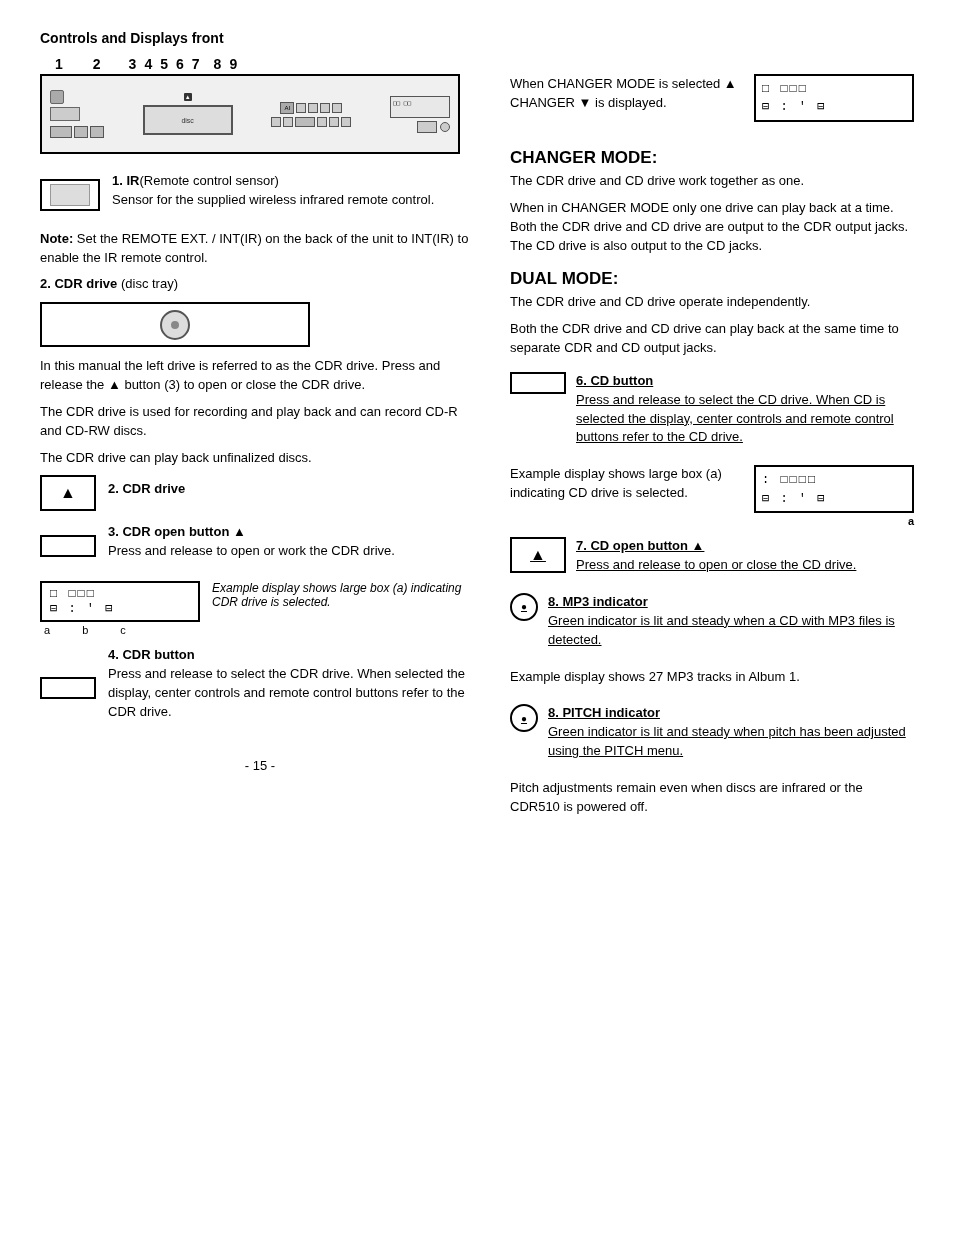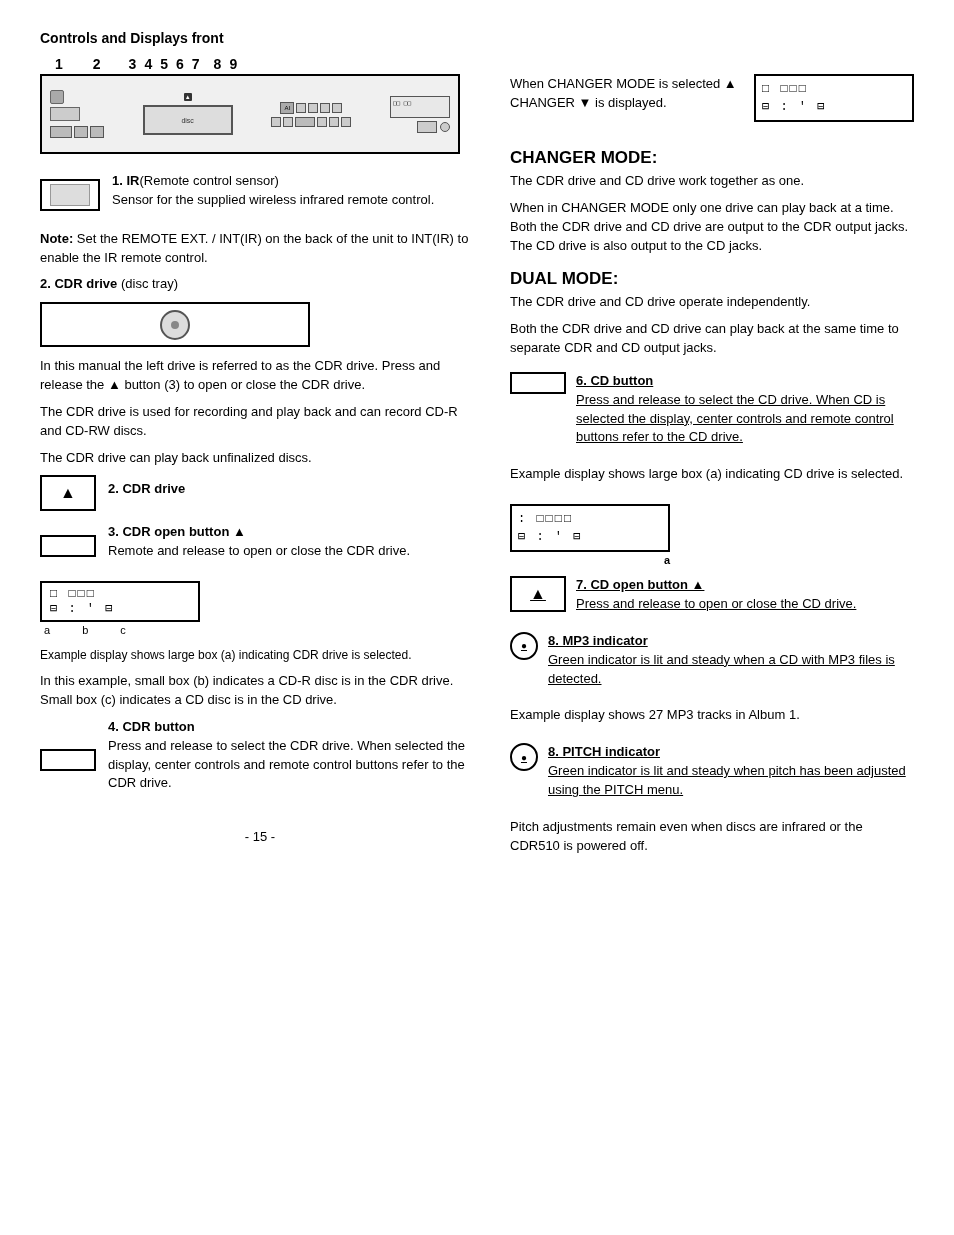--- a/index.html
+++ b/index.html
@@ -97,23 +97,22 @@
       min-height: 40px;
       display: flex;
       flex-direction: column;
       justify-content: center;
     }
     .example-block {
       display: flex;
       align-items: flex-start;
       margin: 10px 0;
       gap: 12px;
-      flex-direction: column;
-    }
-    .example-text { font-size: 12px; }
+    }
+    .example-text { font-size: 12px; font-style: italic; }
     .abc-labels {
       display: flex;
       gap: 32px;
       padding-left: 4px;
       margin-top: 2px;
       font-size: 11px;
     }
     p { margin-bottom: 8px; line-height: 1.45; }
     .bold { font-weight: bold; }
     .separator {
@@ -273,42 +272,41 @@
         <span></span></p>
       </div>
     </div>
 
     <div class="item-block">
       <div class="item-icon">
         <div class="small-rect-icon"></div>
       </div>
       <div class="item-text">
         <p><span class="bold">3.  CDR open button ▲</span><br>
-        <span>Remote and release to open or close the CDR drive.</span></p>
+        <span>Press and release to open or work the CDR drive.</span></p>
       </div>
     </div>
 
     <div class="example-block">
       <div>
         <div class="display-example">
           <div class="segment-display">□  □□□</div>
           <div class="segment-display">⊟ :  ′ ⊟</div>
         </div>
         <div class="abc-labels">
           <span>a</span>
             <span>b</span>
             <span>c</span>
         </div>
       </div>
       <div class="example-text">
         <span>Example display shows large box (a) indicating CDR drive is selected.</span>
       </div>
     </div>
 
-    <p>In this example, small box (b) indicates a CD-R disc is in the CDR drive. Small box (c) indicates a CD disc is in the CD drive.</p>
 
     <div class="item-block">
       <div class="item-icon">
         <div class="small-rect-icon"></div>
       </div>
       <div class="item-text">
         <p><span class="bold">4.  CDR button</span><br>
         <span>Press and release to select the CDR drive. When selected the display, center controls and remote control buttons refer to the CDR drive.</span></p>
       </div>
     </div>

